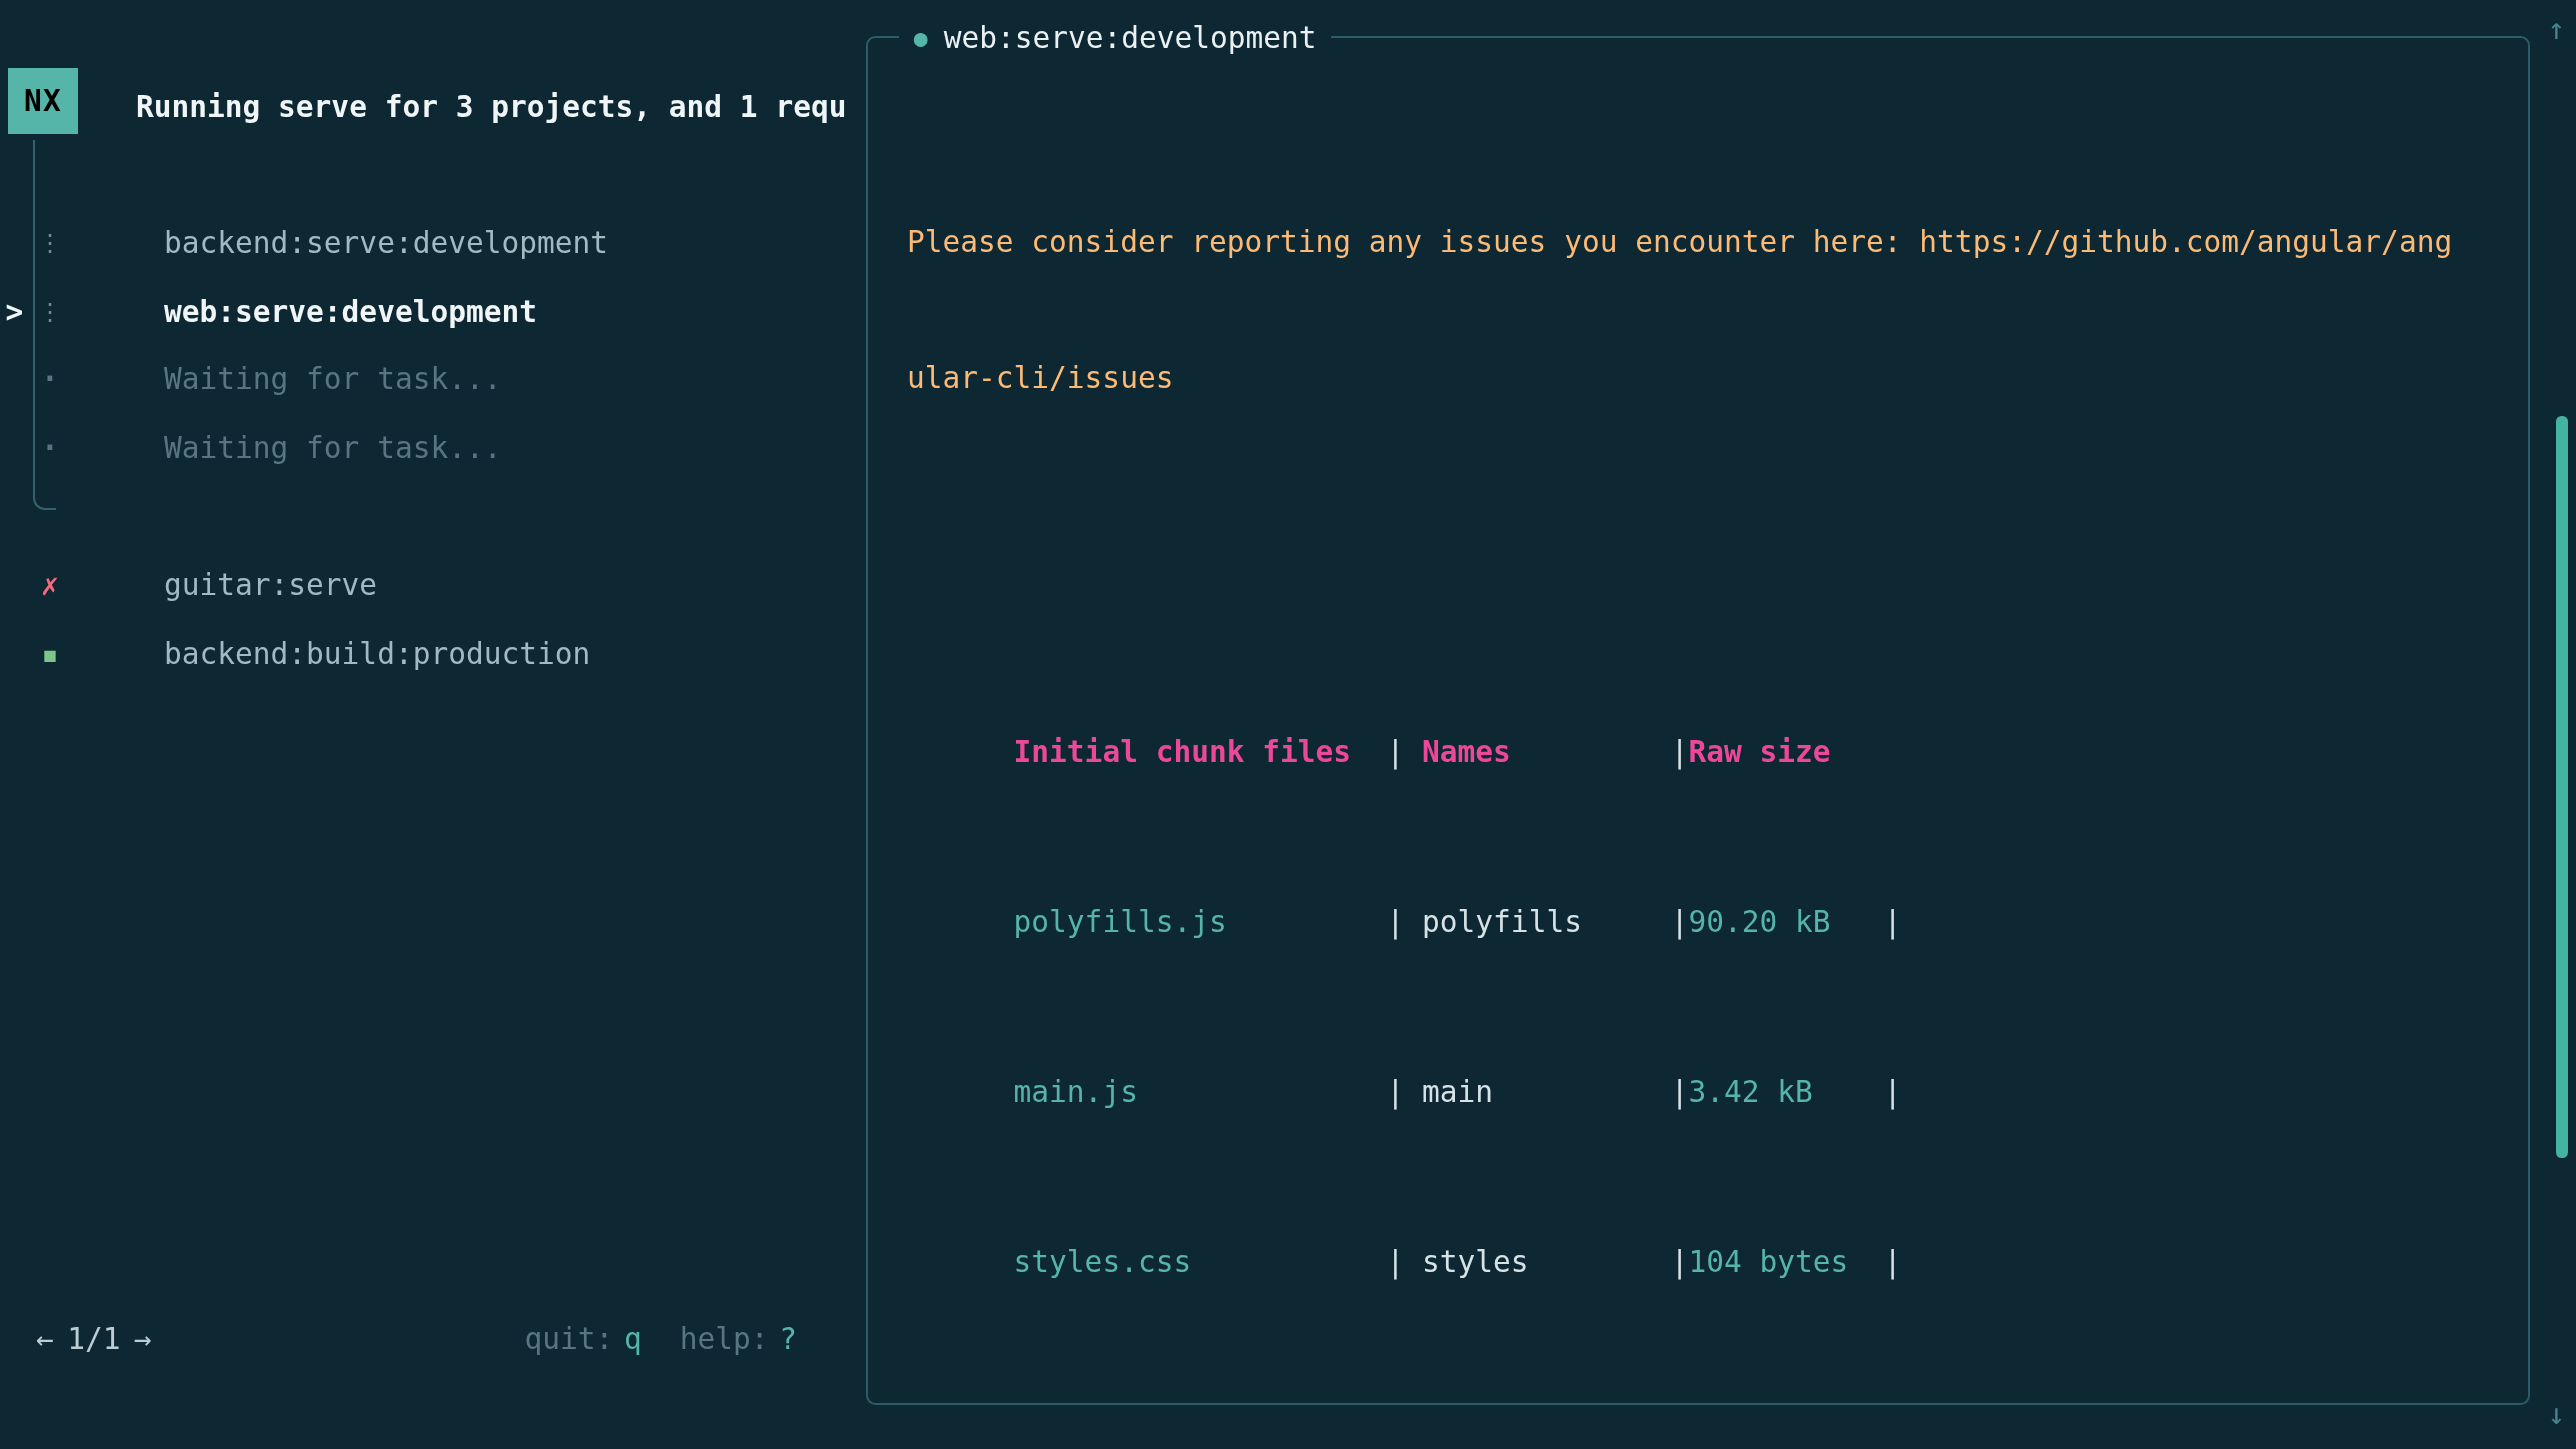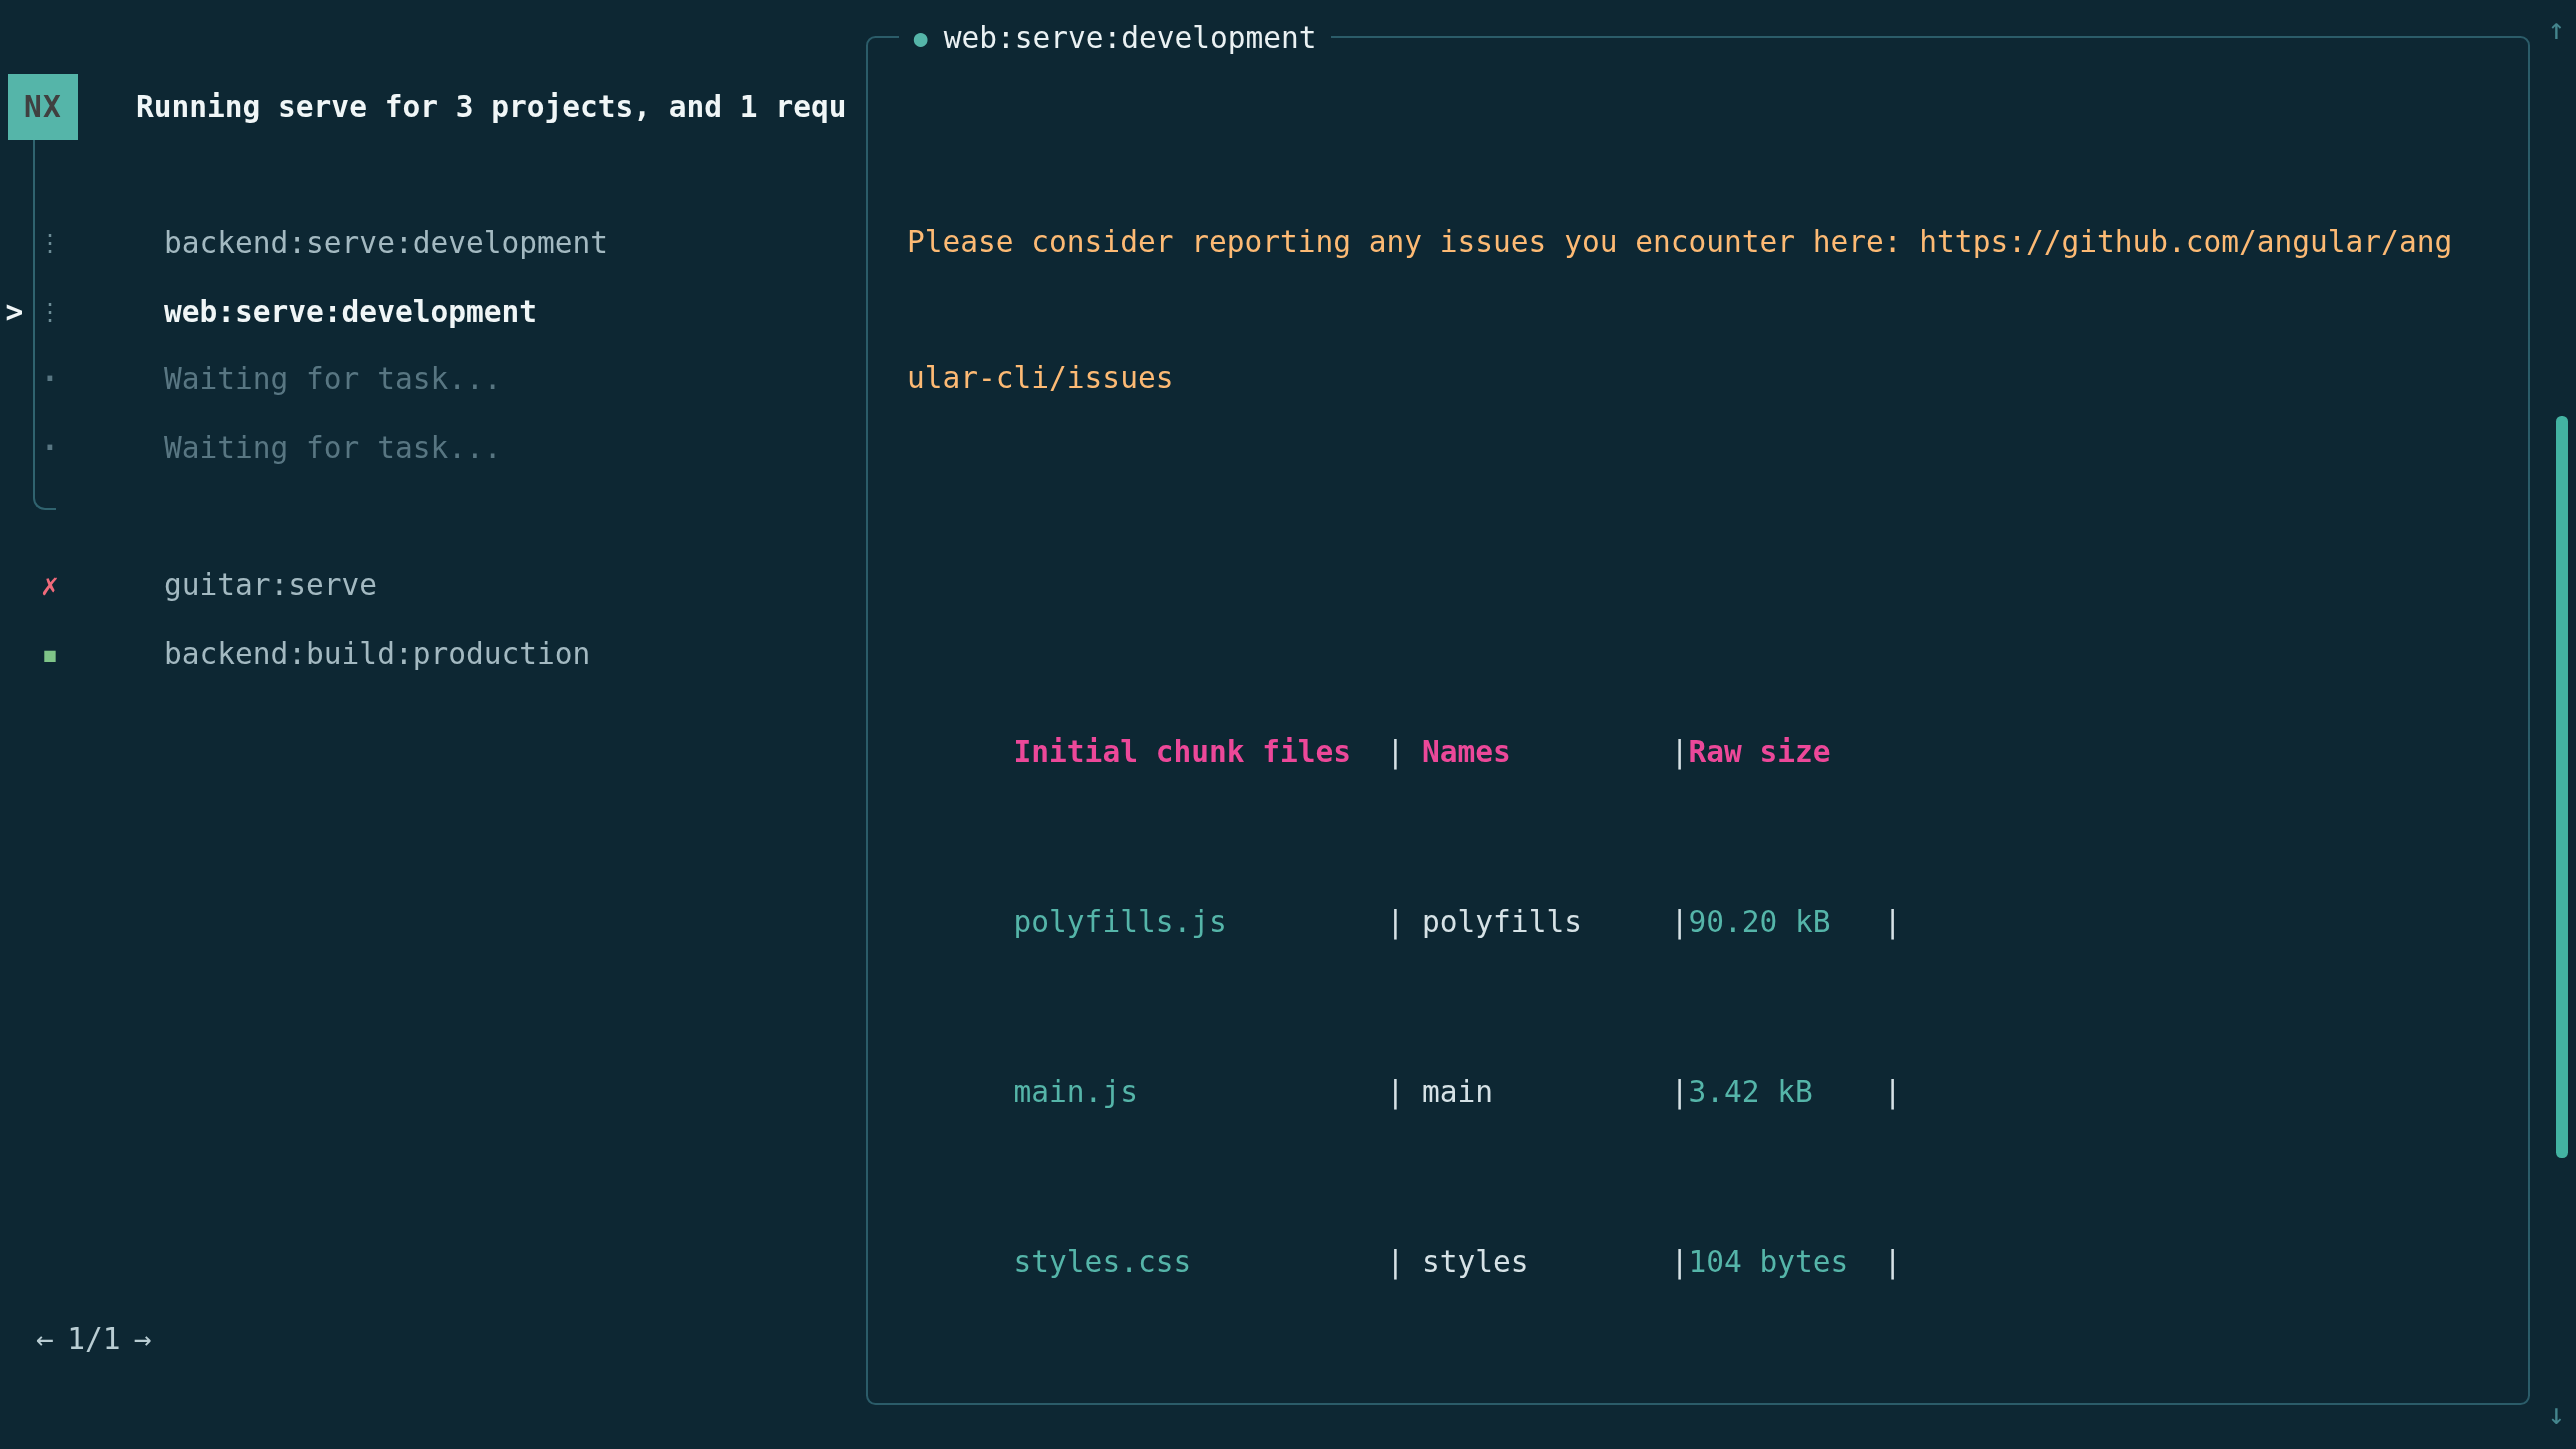--- a/index.html
+++ b/index.html
@@ -8,22 +8,22 @@
     background:#0d2733;
     font-family:"DejaVu Sans Mono","DejaVu Sans",monospace;
     font-size:29.5px;
     color:#d6e2e6;
   }
   .screen { position:relative; width:2576px; height:1449px; }
 
   
   .sidebar { position:absolute; left:0; top:0; width:866px; height:1449px; overflow:hidden; }
   .nx-badge {
-    position:absolute; left:8px; top:74px; width:70px; height:66px;
-    background:#55b5a9; color:#404040; font-weight:bold;
+    position:absolute; left:8px; top:68px; width:70px; height:66px;
+    background:#55b5a9; color:#000000; font-weight:bold;
     display:flex; align-items:center; justify-content:center; letter-spacing:1.3px;
   }
   .sidebar-title {
     position:absolute; left:136px; top:74px; height:66px;
     display:flex; align-items:center; font-weight:bold; color:#f0f6f7; white-space:nowrap;
   }
   .tree-line {
     position:absolute; left:33px; top:140px; width:23px; height:370px;
     border-left:2px solid #30636f; border-bottom:2px solid #30636f;
     border-bottom-left-radius:12px;
@@ -120,20 +120,26 @@
       <span class="task-icon success-sq">■</span>
       <span class="task-label">backend:build:production</span>
     </div>
 
     <div class="pager">
       <span>←</span>
       <span>1/1</span>
       <span>→</span>
     </div>
 
+    <div class="shortcuts">
+      <span class="mut">quit:</span>
+      <span class="key">q</span>
+      <span class="mut help-label">help:</span>
+      <span class="key">?</span>
+    </div>
   </div>
 
   <div class="panel"></div>
 
   <div class="panel-title">
     <span class="dot">●</span>
     <span class="ttl">web:serve:development</span>
   </div>
 
   <div class="term">

